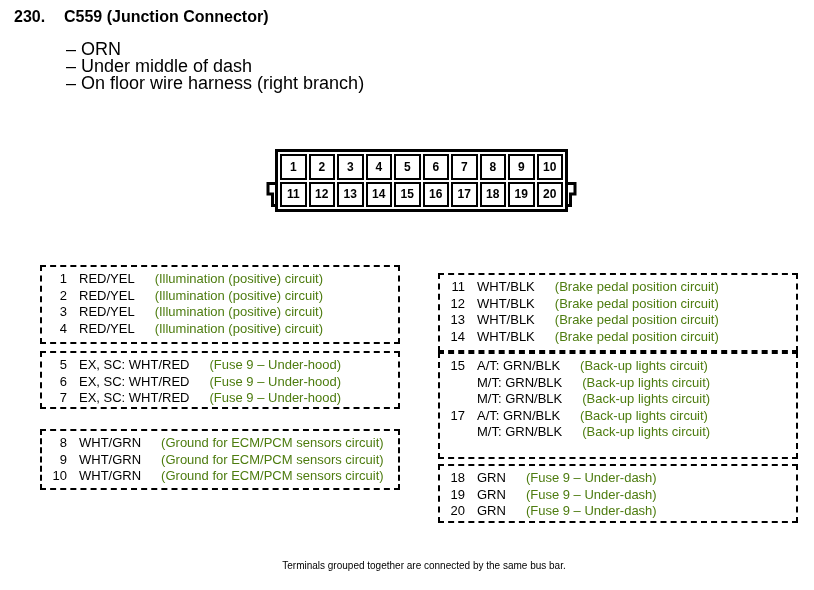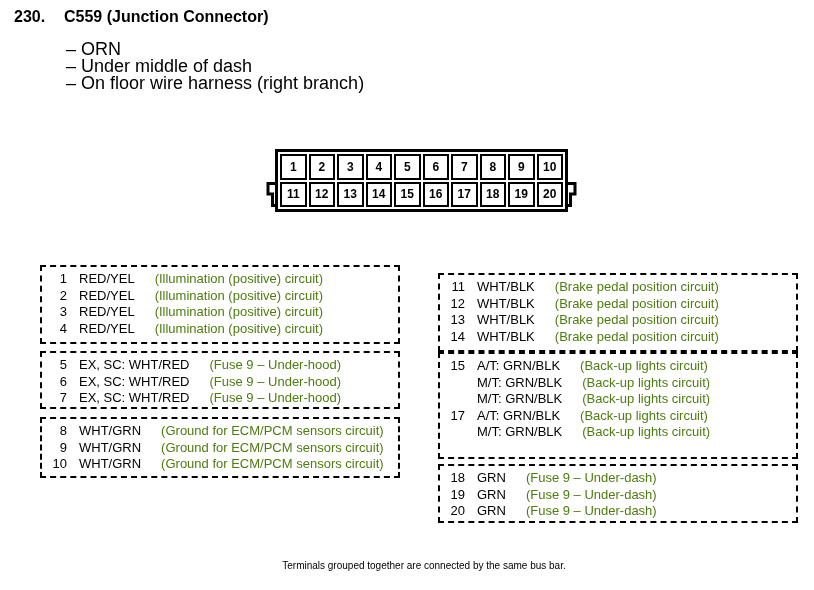--- a/index.html
+++ b/index.html
@@ -49,21 +49,21 @@
   .col-left  { left:40px; }
   .col-right { left:438px; }
   .tbox {
     position:absolute; left:0; width:360px;
     border:2px dashed #000; box-sizing:border-box;
     padding:4px 0 0 7px;
     background:#fff;
   }
   .lb0 { top:0;     height:79px; }
   .lb1 { top:86px;  height:58px; }
-  .lb2 { top:152px; height:61px; }
+  .lb2 { top:164px; height:61px; }
   .rb0 { top:8px;     height:79px; }
   .rb1 { top:87px;  height:107px; }
   .rb2 { top:199px; height:59px; }
   .trow { font-size:13px; line-height:16.5px; white-space:nowrap; }
   .tnum { display:inline-block; width:18px; text-align:right; }
   .twire { margin-left:12px; }
   .tcircuit { margin-left:20px; color:#4d7c0f; }
 
   
   .footnote {

